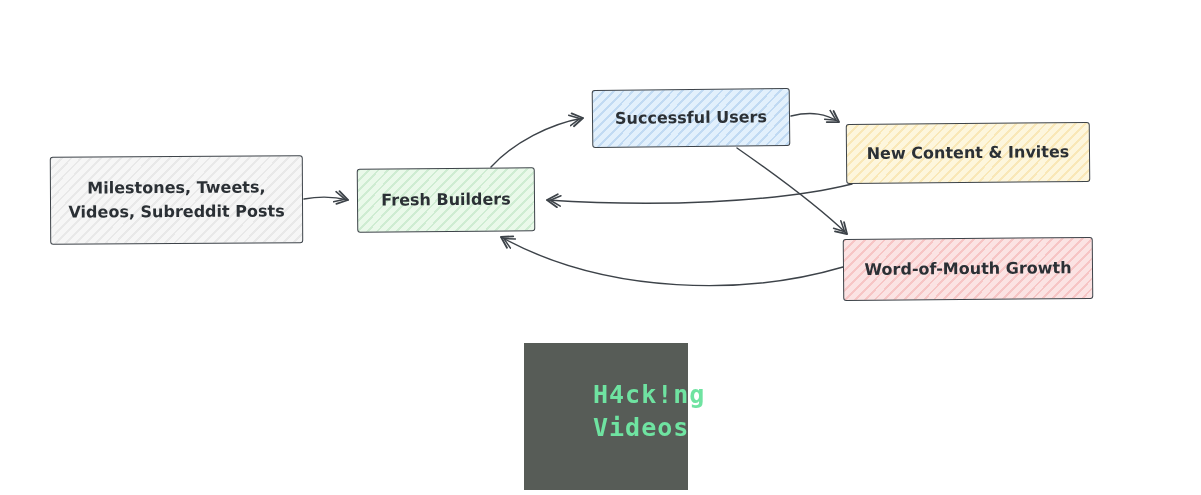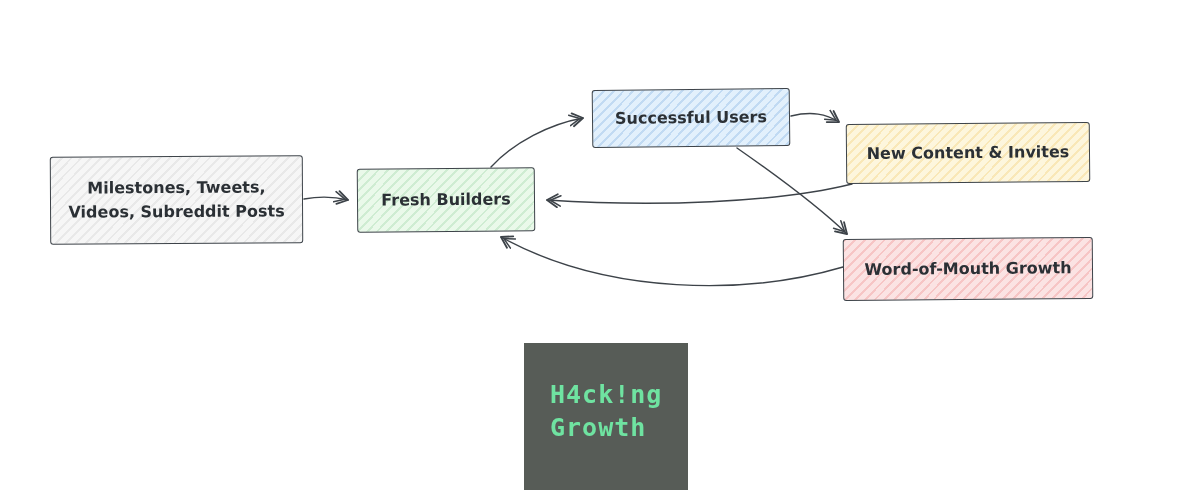--- a/index.html
+++ b/index.html
@@ -64,21 +64,21 @@
     background: #575c57;
     box-sizing: border-box;
     padding: 36px 0 0 26px;
     color: #6fe3a1;
     font-family: "DejaVu Sans Mono", monospace;
     font-size: 25px;
     font-weight: bold;
     line-height: 1.3;
     letter-spacing: 1px;
   }
-  .logo-line { display: block; }
+  .logo-line { display: block; margin-left: 43px; }
 </style>
 </head>
 <body>
 
 <div id="canvas">
 
   <svg id="edges" viewBox="0 0 1201 495" xmlns="http://www.w3.org/2000/svg">
     <defs>
       <marker id="arrow" viewBox="0 0 14 14" refX="11" refY="7" markerWidth="13" markerHeight="13" orient="auto-start-reverse">
         <path d="M3 2 L11 7 L3 12" fill="none" stroke="#3d4349" stroke-width="1.4" stroke-linecap="round" stroke-linejoin="round"></path>
@@ -101,16 +101,16 @@
   <div id="node-fresh" class="node hatch-green">Fresh Builders</div>
 
   <div id="node-successful" class="node hatch-blue">Successful Users</div>
 
   <div id="node-newcontent" class="node hatch-yellow">New Content &amp; Invites</div>
 
   <div id="node-wordofmouth" class="node hatch-red">Word-of-Mouth Growth</div>
 
   <div id="logo-card">
     <span class="logo-line">H4ck!ng</span>
-    <span class="logo-line">Growth</span>
+    <span class="logo-line">Videos</span>
   </div>
 
 </div>
 
 </body></html>

